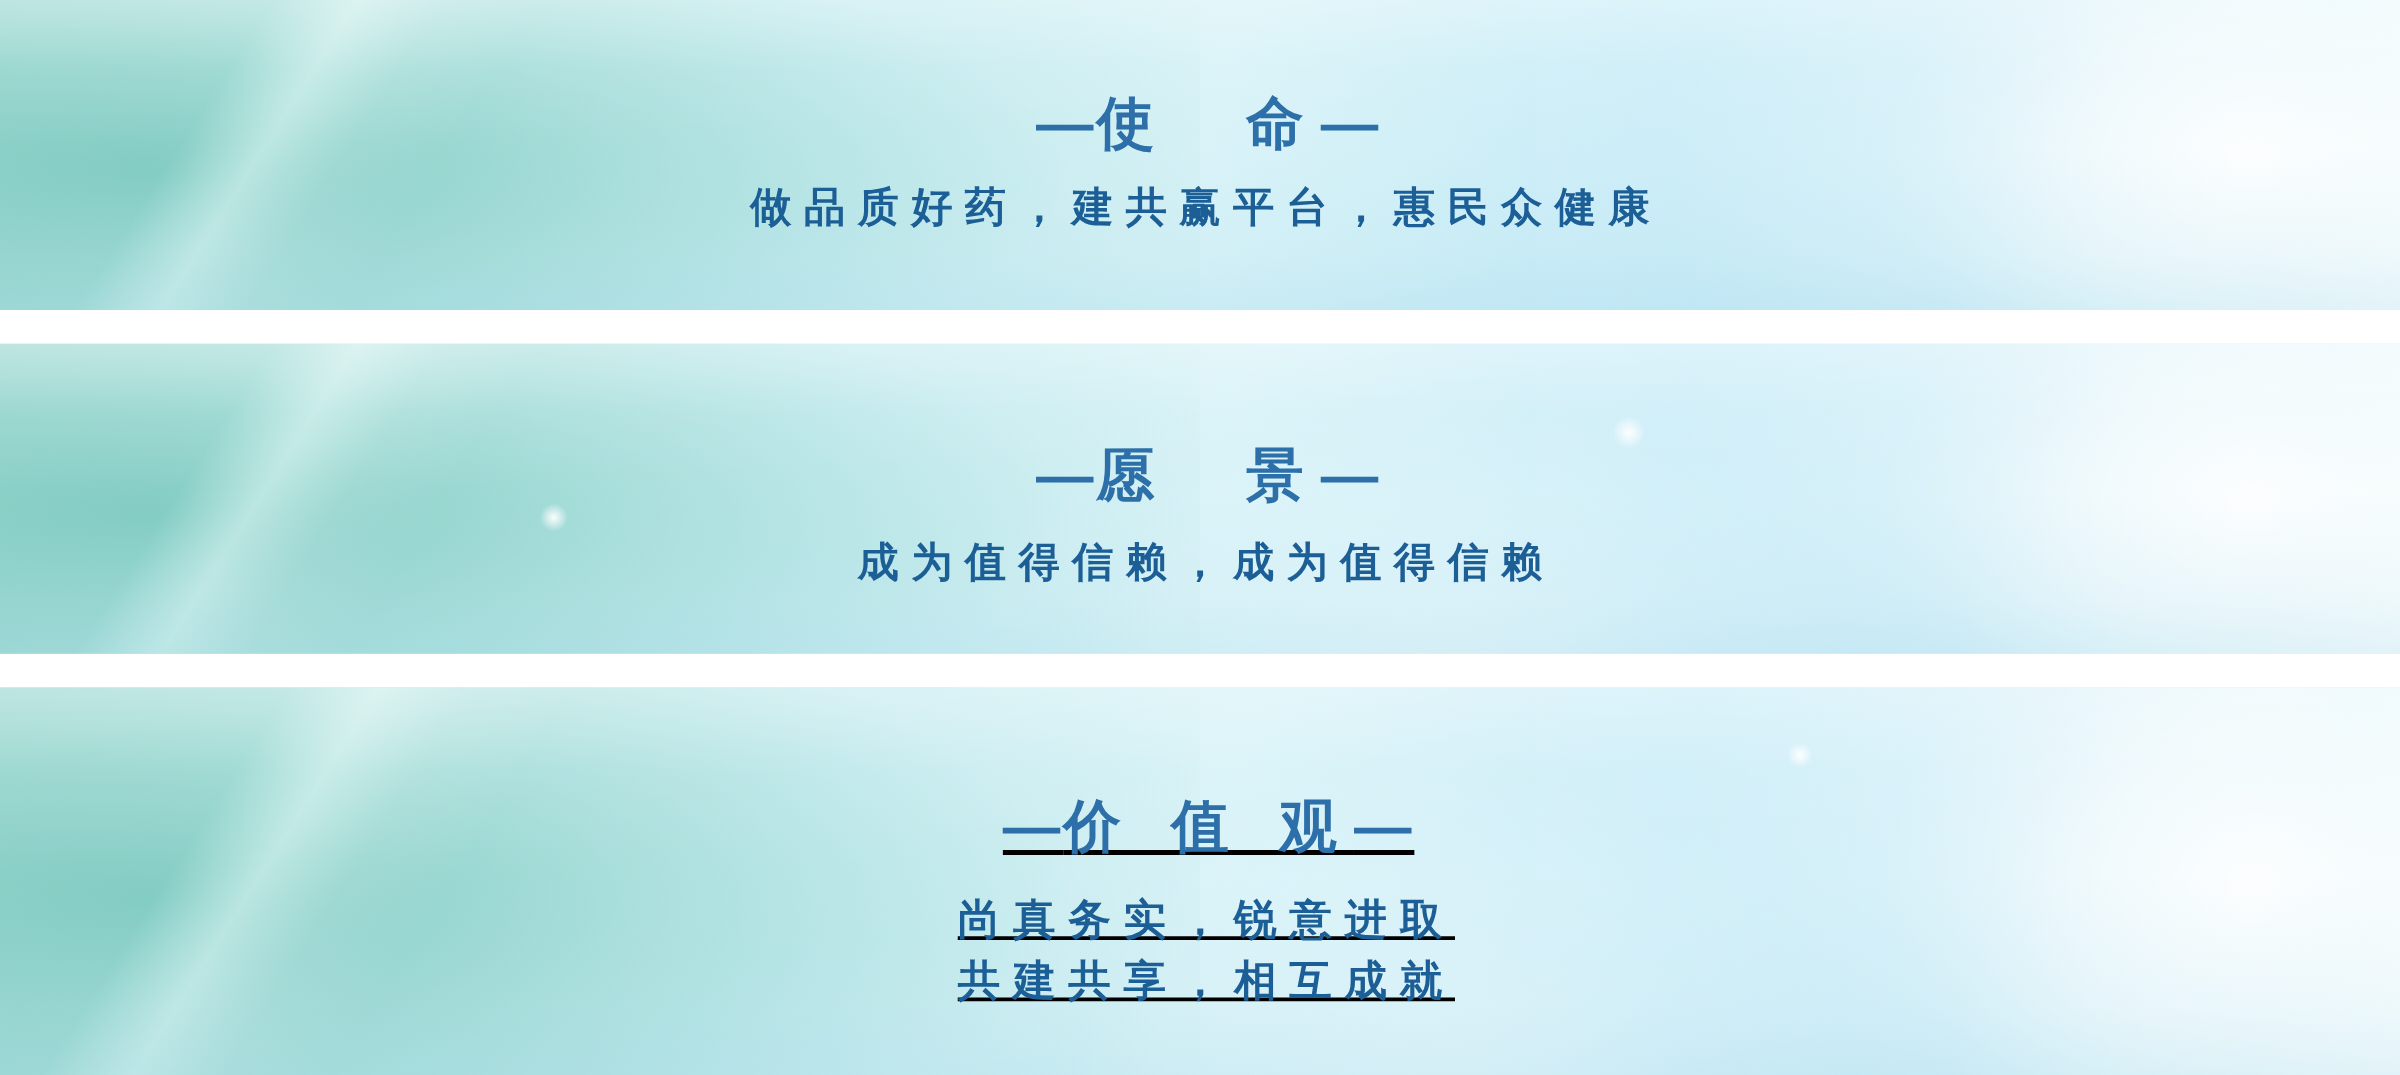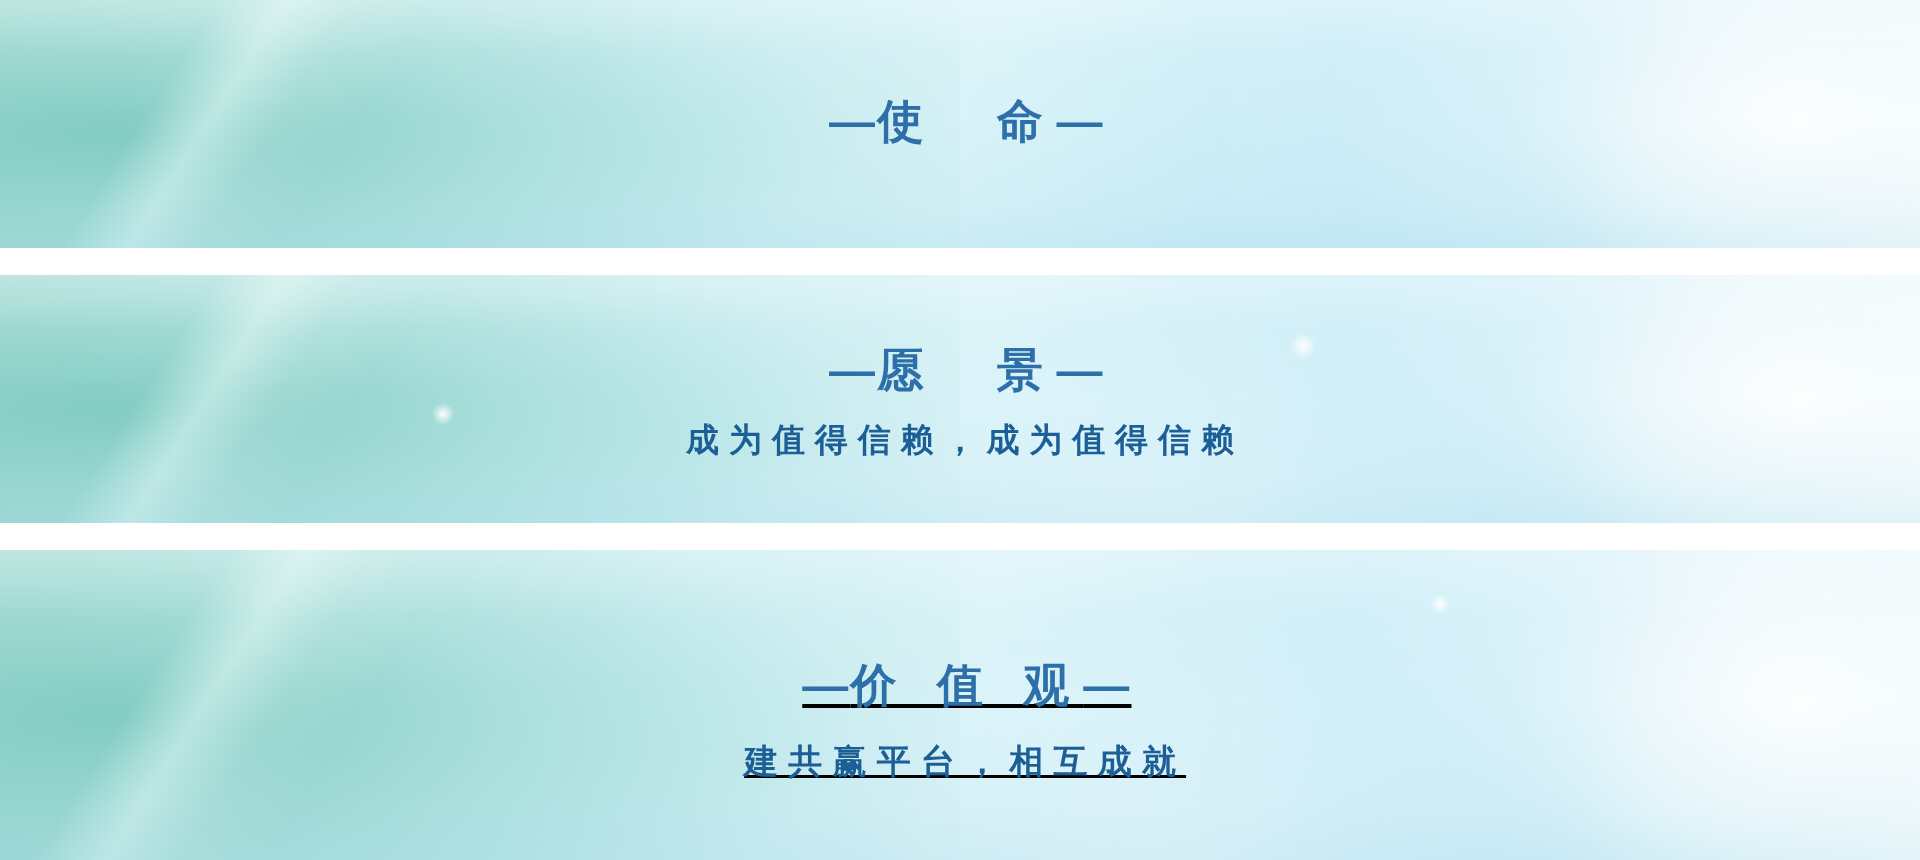--- a/index.html
+++ b/index.html
@@ -160,21 +160,21 @@
     font-weight: 700;
     letter-spacing: 0.30em;
     text-indent: 0.30em;
     line-height: 1.42;
     white-space: nowrap;
   }
 
   .panel-1 .content { padding-top: 6px; }
   .panel-1 .heading { margin-bottom: 16px; }
 
-  .panel-2 .content { padding-top: 4px; }
+  .panel-2 .content { padding-top: 14px; }
   .panel-2 .heading { margin-bottom: 18px; }
 
   .panel-3 .content { padding-top: 16px; }
   .panel-3 .heading { margin-bottom: 22px; }
   .panel-3 .subtitle { font-size: 34px; }
 </style>
 </head>
 <body>
 
 <div class="poster">
@@ -183,20 +183,21 @@
     <div class="bg-base"></div>
     <div class="bg-teal"></div>
     <div class="bg-diag"></div>
     <div class="bg-glow"></div>
     <div class="bg-sheen"></div>
 
     <div class="content">
       <div class="heading">
         <span class="rule">—</span><span>使　命</span><span class="rule">—</span>
       </div>
+      <div class="subtitle">做品质好药，建共赢平台，惠民众健康</div>
     </div>
   </section>
 
   <div class="gap-1"></div>
 
   <section class="panel panel-2">
     <div class="bg-base"></div>
     <div class="bg-teal"></div>
     <div class="bg-diag"></div>
     <div class="bg-glow"></div>
@@ -224,17 +225,18 @@
     <div class="bg-glow"></div>
     <div class="bg-glow-low"></div>
     <div class="bg-sheen"></div>
 
     <div class="spark" style="left:1430px; top:44px; width:20px; height:20px;"></div>
 
     <div class="content">
       <div class="heading">
         <span class="rule">—</span><span>价 值 观</span><span class="rule">—</span>
       </div>
-      <div class="subtitle">建共赢平台，相互成就</div>
+      <div class="subtitle">尚真务实，锐意进取</div>
+      <div class="subtitle">共建共享，相互成就</div>
     </div>
   </section>
 
 </div>
 
 </body></html>

